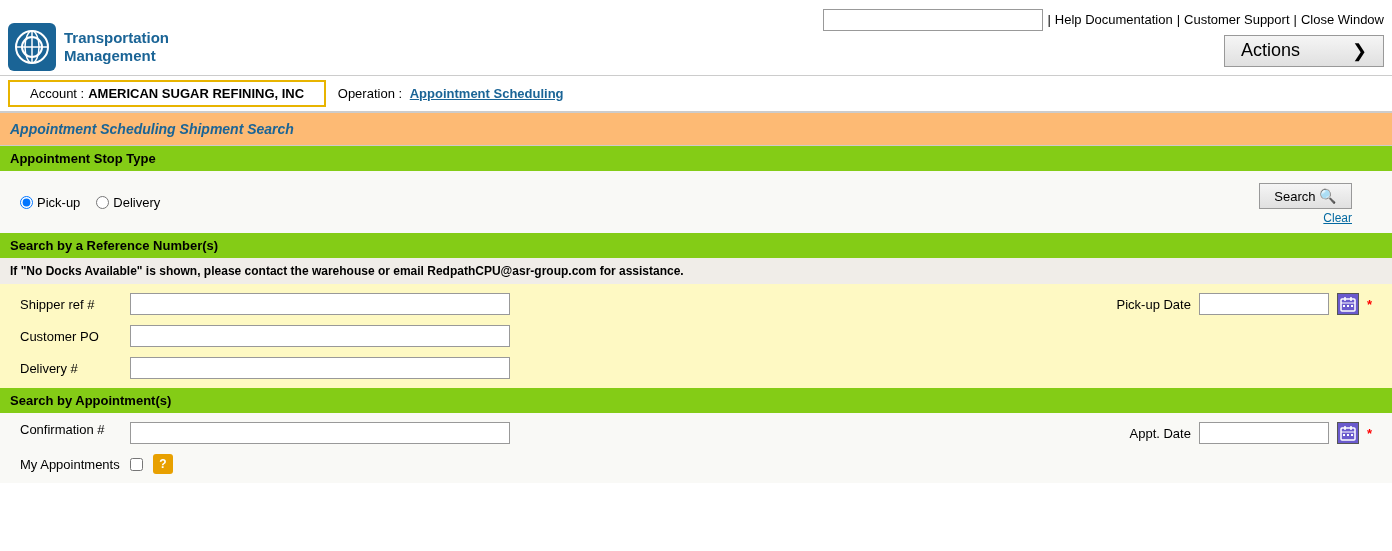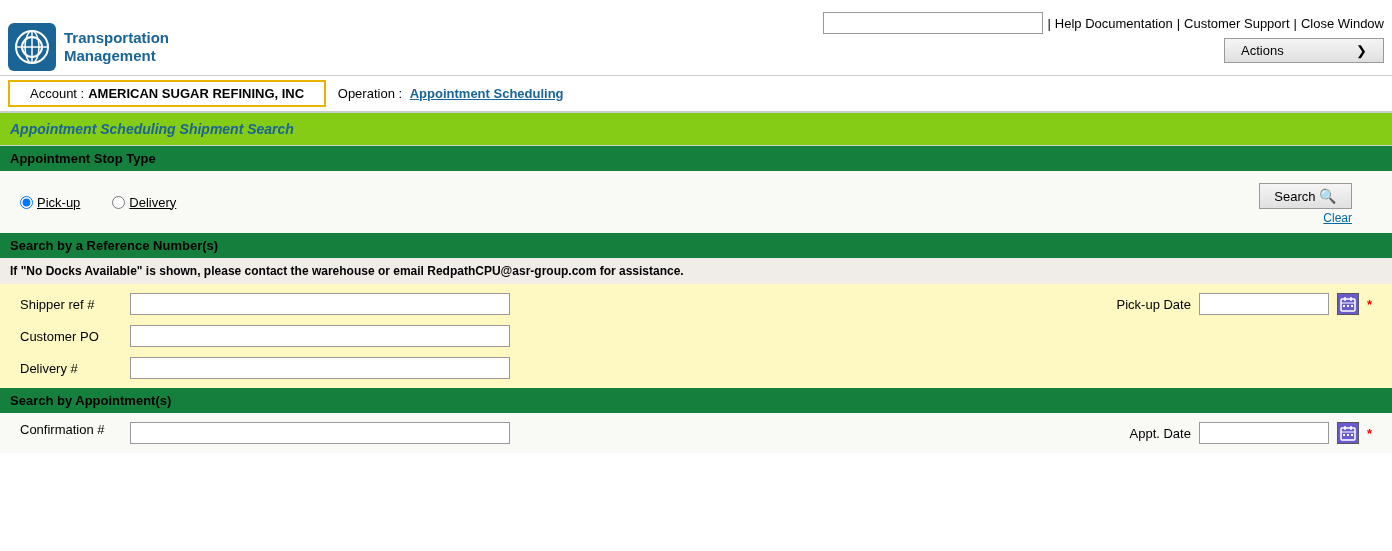--- a/index.html
+++ b/index.html
@@ -48,21 +48,21 @@
     }
     .actions-bar {
       display: flex;
       align-items: center;
       justify-content: flex-end;
     }
     .actions-btn {
       background: linear-gradient(to bottom, #f5f5f5, #e0e0e0);
       border: 1px solid #999;
       padding: 4px 16px;
-      font-size: 13px;
+      font-size: 18px;
       cursor: pointer;
       display: flex;
       align-items: center;
       gap: 6px;
       min-width: 160px;
       justify-content: space-between;
     }
     .account-bar-wrapper {
       padding: 4px 8px;
       border-bottom: 1px solid #ccc;
@@ -70,34 +70,34 @@
     .account-name { font-weight: bold; }
     .operation-link {
       color: #1a6496;
       text-decoration: underline;
       cursor: pointer;
       font-weight: bold;
     }
 
     
     .page-title-section {
-      background: #84cc16;
+      background: #fdba74;
       padding: 8px 10px;
       border-bottom: 1px solid #ccc;
     }
     .page-title {
       color: #1a6496;
       font-style: italic;
       font-weight: bold;
       font-size: 14px;
     }
 
     
     .section-header {
-      background: #15803d;
+      background: #84cc16;
       padding: 5px 10px;
       font-weight: bold;
       font-size: 13px;
       color: #000;
     }
 
     .info-row {
       background: #f0ede8;
       padding: 6px 10px;
       font-size: 12px;
@@ -118,23 +118,22 @@
     .form-input {
       border: 1px solid #999;
       height: 22px;
       width: 380px;
       padding: 2px 4px;
       font-size: 12px;
     }
     .radio-group {
       display: flex;
       align-items: flex-start;
-      gap: 32px;
+      gap: 16px;
       flex: 1;
-      text-decoration: underline;
     }
     .radio-item {
       display: flex;
       align-items: center;
       gap: 4px;
       cursor: pointer;
     }
 
     
     .search-btn-area {
@@ -349,13 +348,18 @@
           <line x1="11" y1="1" x2="11" y2="5" stroke="white" stroke-width="1.5"></line>
           <rect x="3" y="9" width="2" height="2" fill="white"></rect>
           <rect x="7" y="9" width="2" height="2" fill="white"></rect>
           <rect x="11" y="9" width="2" height="2" fill="white"></rect>
         </svg>
       </div>
       <span class="required-star">*</span>
     </div>
   </div>
 
+  <div class="form-row">
+    <span class="form-label">My Appointments</span>
+    <input type="checkbox" style="">
+    <div class="help-icon">?</div>
+  </div>
 </div>
 
 </body></html>

